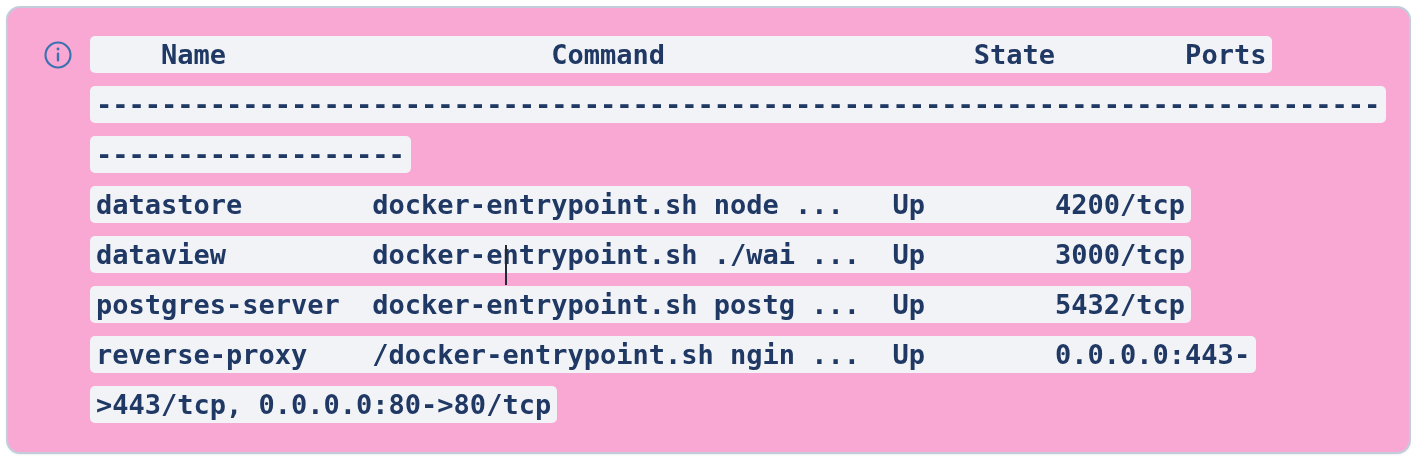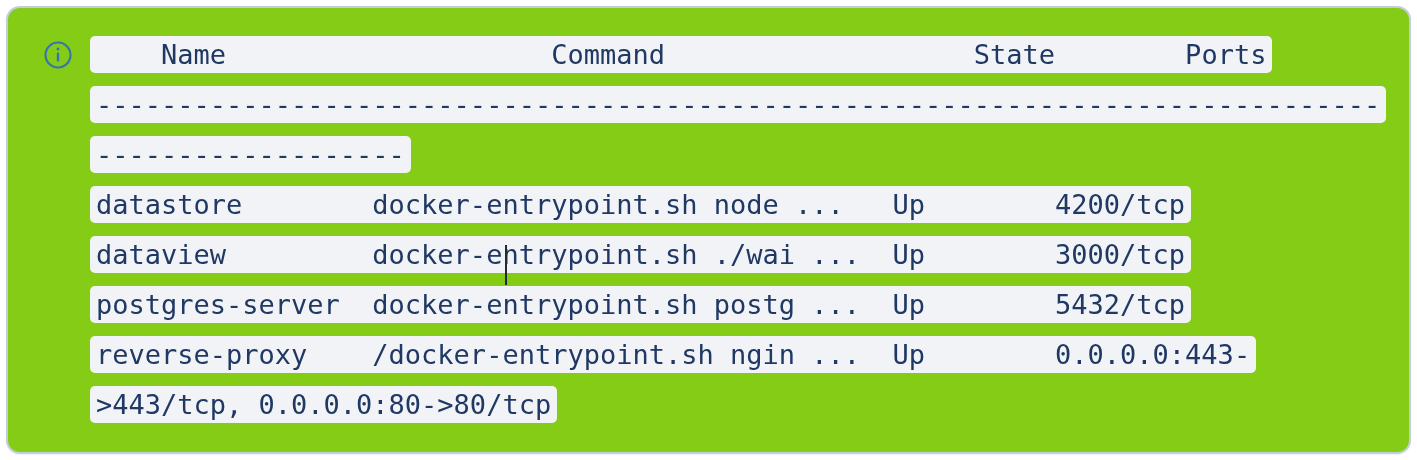--- a/index.html
+++ b/index.html
@@ -79,21 +79,21 @@
     left: 497px;
     top: 237px;
     width: 2px;
     height: 40px;
     background: #222a35;
   }
 </style>
 </head>
 <body>
 
-<div class="callout-card" style="border-color: rgb(194, 204, 218); background: #84cc16;">
+<div class="callout-card" style="border-color: rgb(194, 204, 218); background: #f9a8d4; font-weight: bold;">
   <div class="callout-body">
 
     <div class="info-icon-wrap">
       <svg width="30" height="30" viewBox="0 0 24 24" aria-hidden="true">
         <circle cx="12" cy="12" r="10" fill="none" stroke="#3a72b0" stroke-width="1.7"></circle>
         <circle cx="12" cy="7.2" r="1.15" fill="#3a72b0"></circle>
         <rect x="11.05" y="10" width="1.9" height="7.2" rx="0.9" fill="#3a72b0"></rect>
       </svg>
     </div>
 

